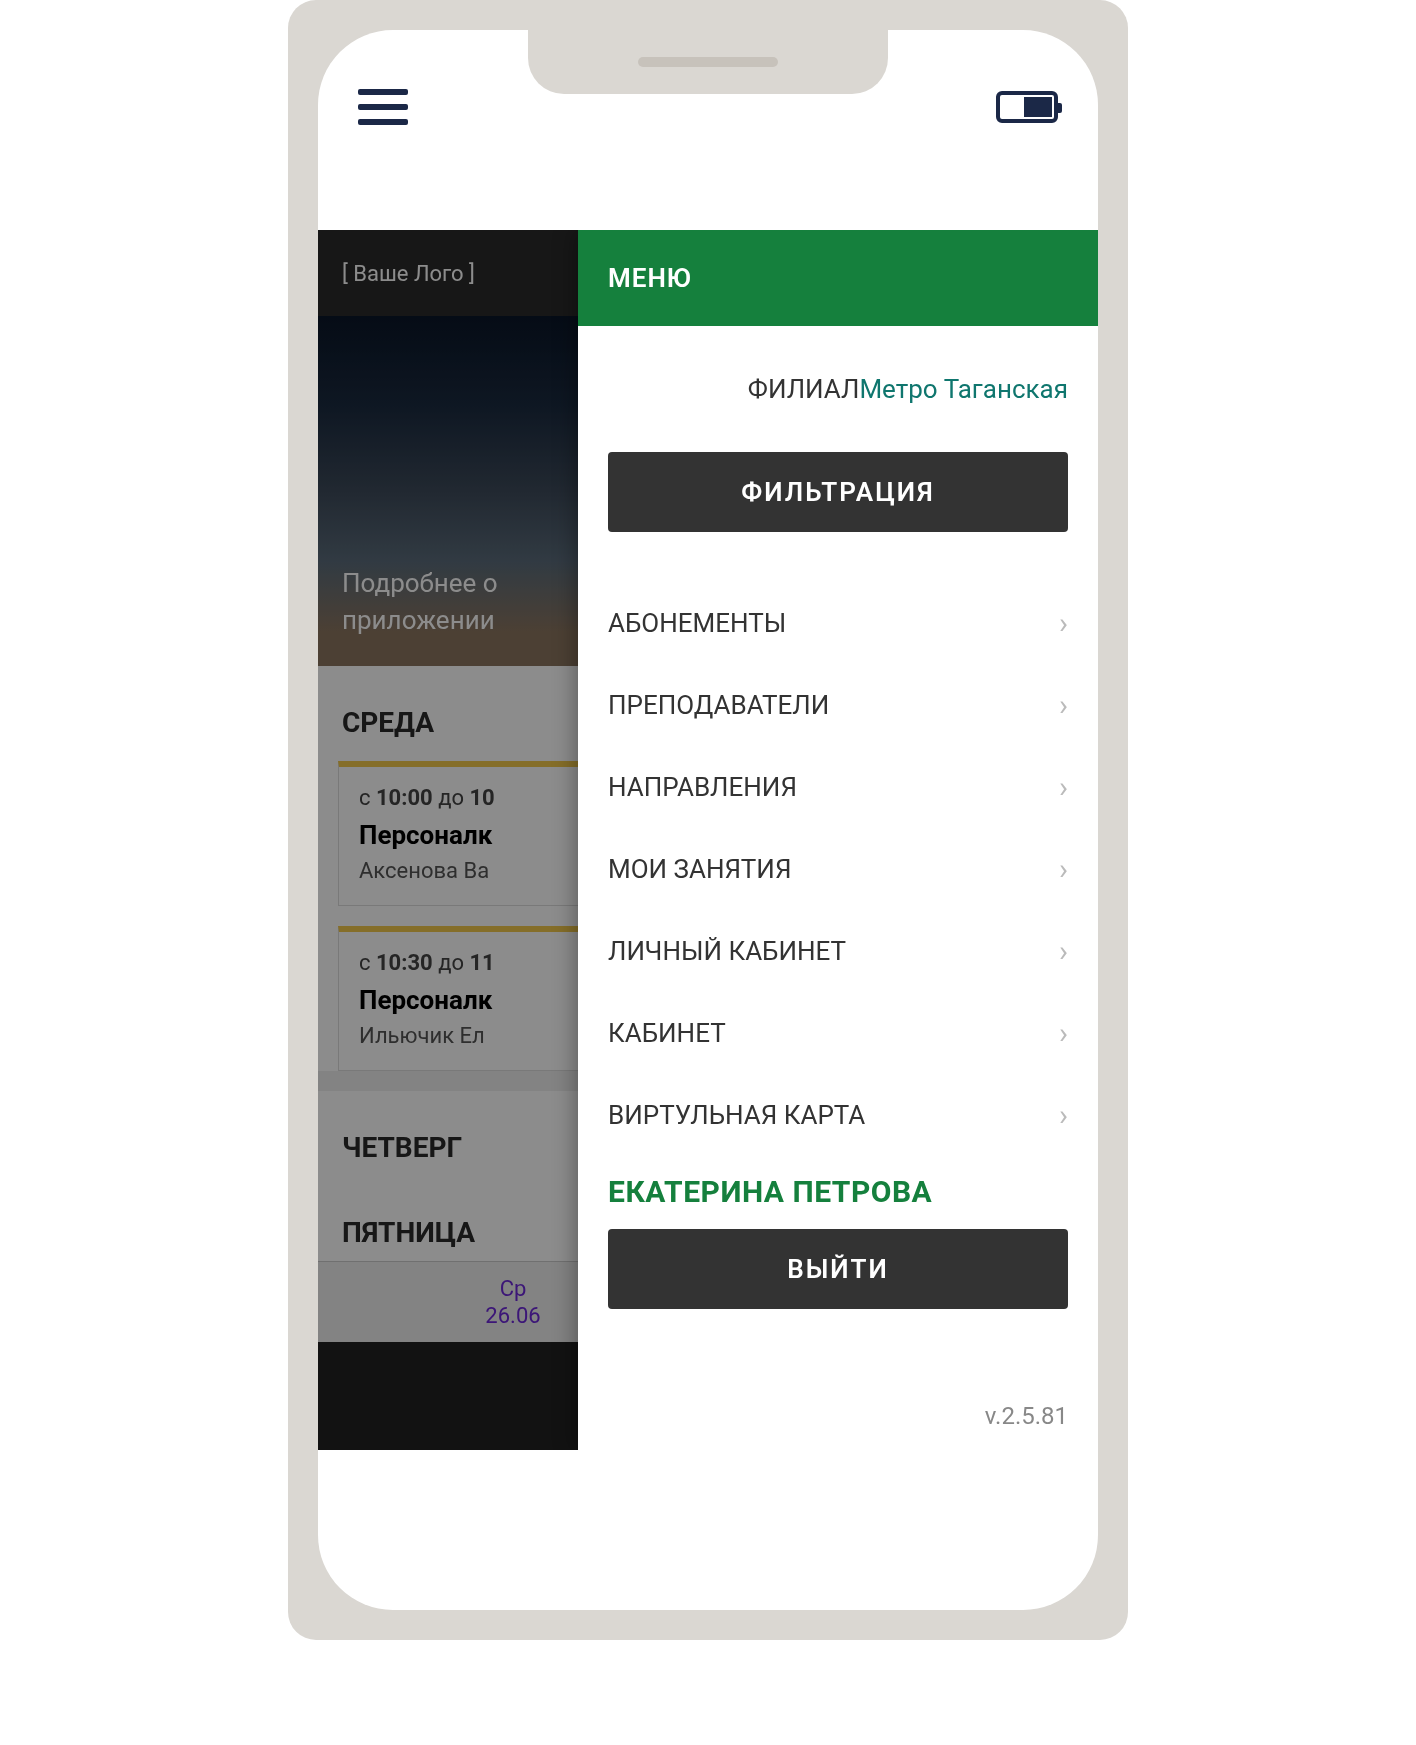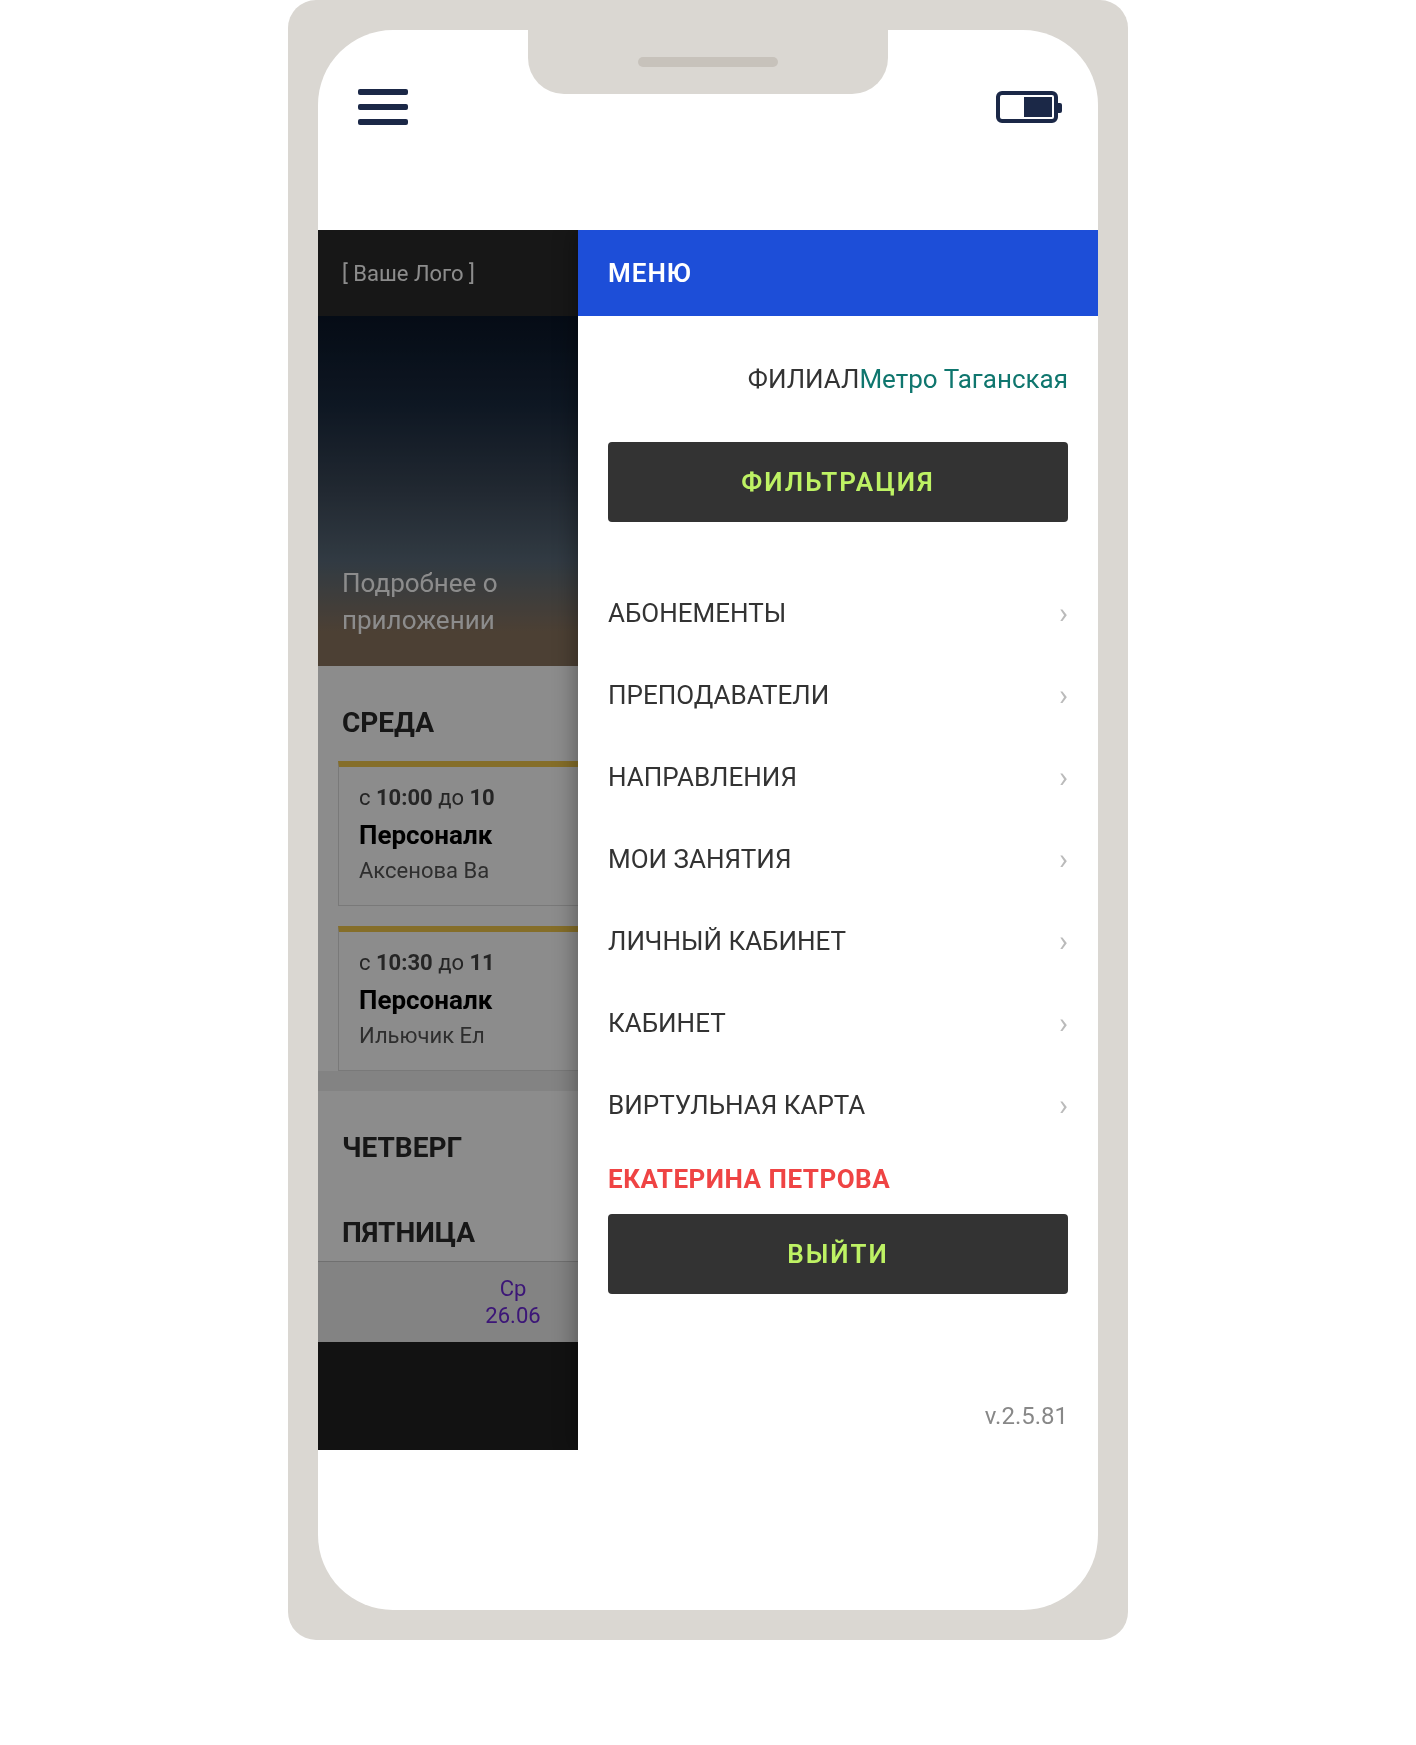--- a/index.html
+++ b/index.html
@@ -138,22 +138,22 @@
       top: 0;
       right: 0;
       bottom: 0;
       width: 520px;
       background: #fff;
       display: flex;
       flex-direction: column;
       box-shadow: -4px 0 20px rgba(0,0,0,0.3);
     }
     .menu-header {
-      height: 86px;
-      background: #1d4ed8;
+      height: 96px;
+      background: #15803d;
       color: #fff;
       display: flex;
       align-items: center;
       padding: 0 30px;
       font-size: 26px;
       font-weight: 600;
       letter-spacing: 1px;
     }
     .branch-row {
       display: flex;
@@ -161,21 +161,21 @@
       align-items: center;
       padding: 48px 30px 48px 30px;
       font-size: 26px;
       color: #333;
     }
     .branch-value { color: #0f766e; }
 
     .filter-btn, .logout-btn {
       margin: 0 30px 30px 30px;
       background: #333;
-      color: #bef264;
+      color: #ffffff;
       height: 80px;
       border-radius: 4px;
       display: flex;
       align-items: center;
       justify-content: center;
       font-size: 26px;
       font-weight: 600;
       letter-spacing: 2px;
       cursor: pointer;
     }
@@ -189,21 +189,21 @@
       font-size: 26px;
       color: #333;
       cursor: pointer;
     }
     .chevron {
       color: #bbb;
       font-size: 30px;
       line-height: 1;
     }
 
-    .user-name { padding: 8px 30px 20px 30px; font-size: 26px; font-weight: 700; color: #ef4444; letter-spacing: 0.5px; }
+    .user-name { padding: 8px 30px 20px 30px; font-size: 30px; font-weight: 700; color: #15803d; letter-spacing: 0.5px; }
 
     .version { text-align: right; padding: 20px 30px 20px 0; font-size: 24px; color: #888; }
   </style>
 </head>
 <body>
 
 <div class="phone-mockup">
   <div class="phone-inner">
     <div class="phone-notch">
         <div class="notch-bar"></div>

